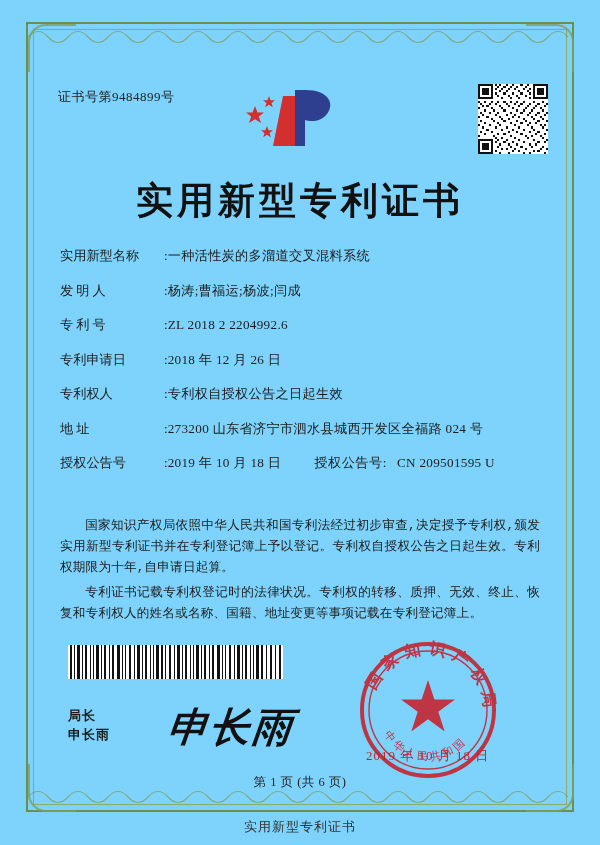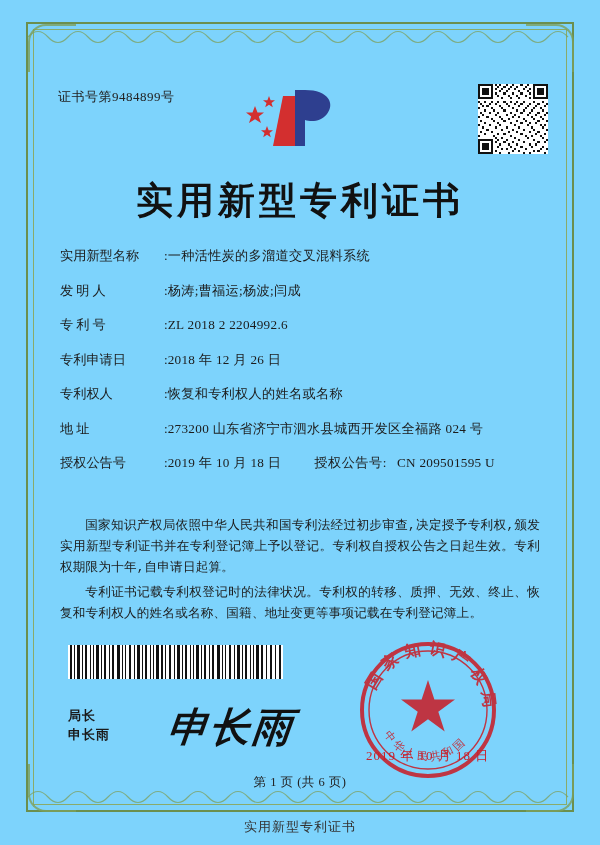--- a/index.html
+++ b/index.html
@@ -503,21 +503,21 @@
       <span class="field-value">ZL 2018 2 2204992.6</span>
     </div>
     <div class="field-row">
       <span class="field-label tight">专利申请日</span>
       <span>:</span>
       <span class="field-value">2018 年 12 月 26 日</span>
     </div>
     <div class="field-row">
       <span class="field-label tight">专利权人</span>
       <span>:</span>
-      <span class="field-value">恢复和专利权人的姓名或名称</span>
+      <span class="field-value">专利权自授权公告之日起生效</span>
     </div>
     <div class="field-row">
       <span class="field-label">地址</span>
       <span>:</span>
       <span class="field-value">273200 山东省济宁市泗水县城西开发区全福路 024 号</span>
     </div>
     <div class="field-row dual">
       <span class="field-label tight">授权公告号</span>
       <span>:</span>
       <span class="field-value">2019 年 10 月 18 日</span>

